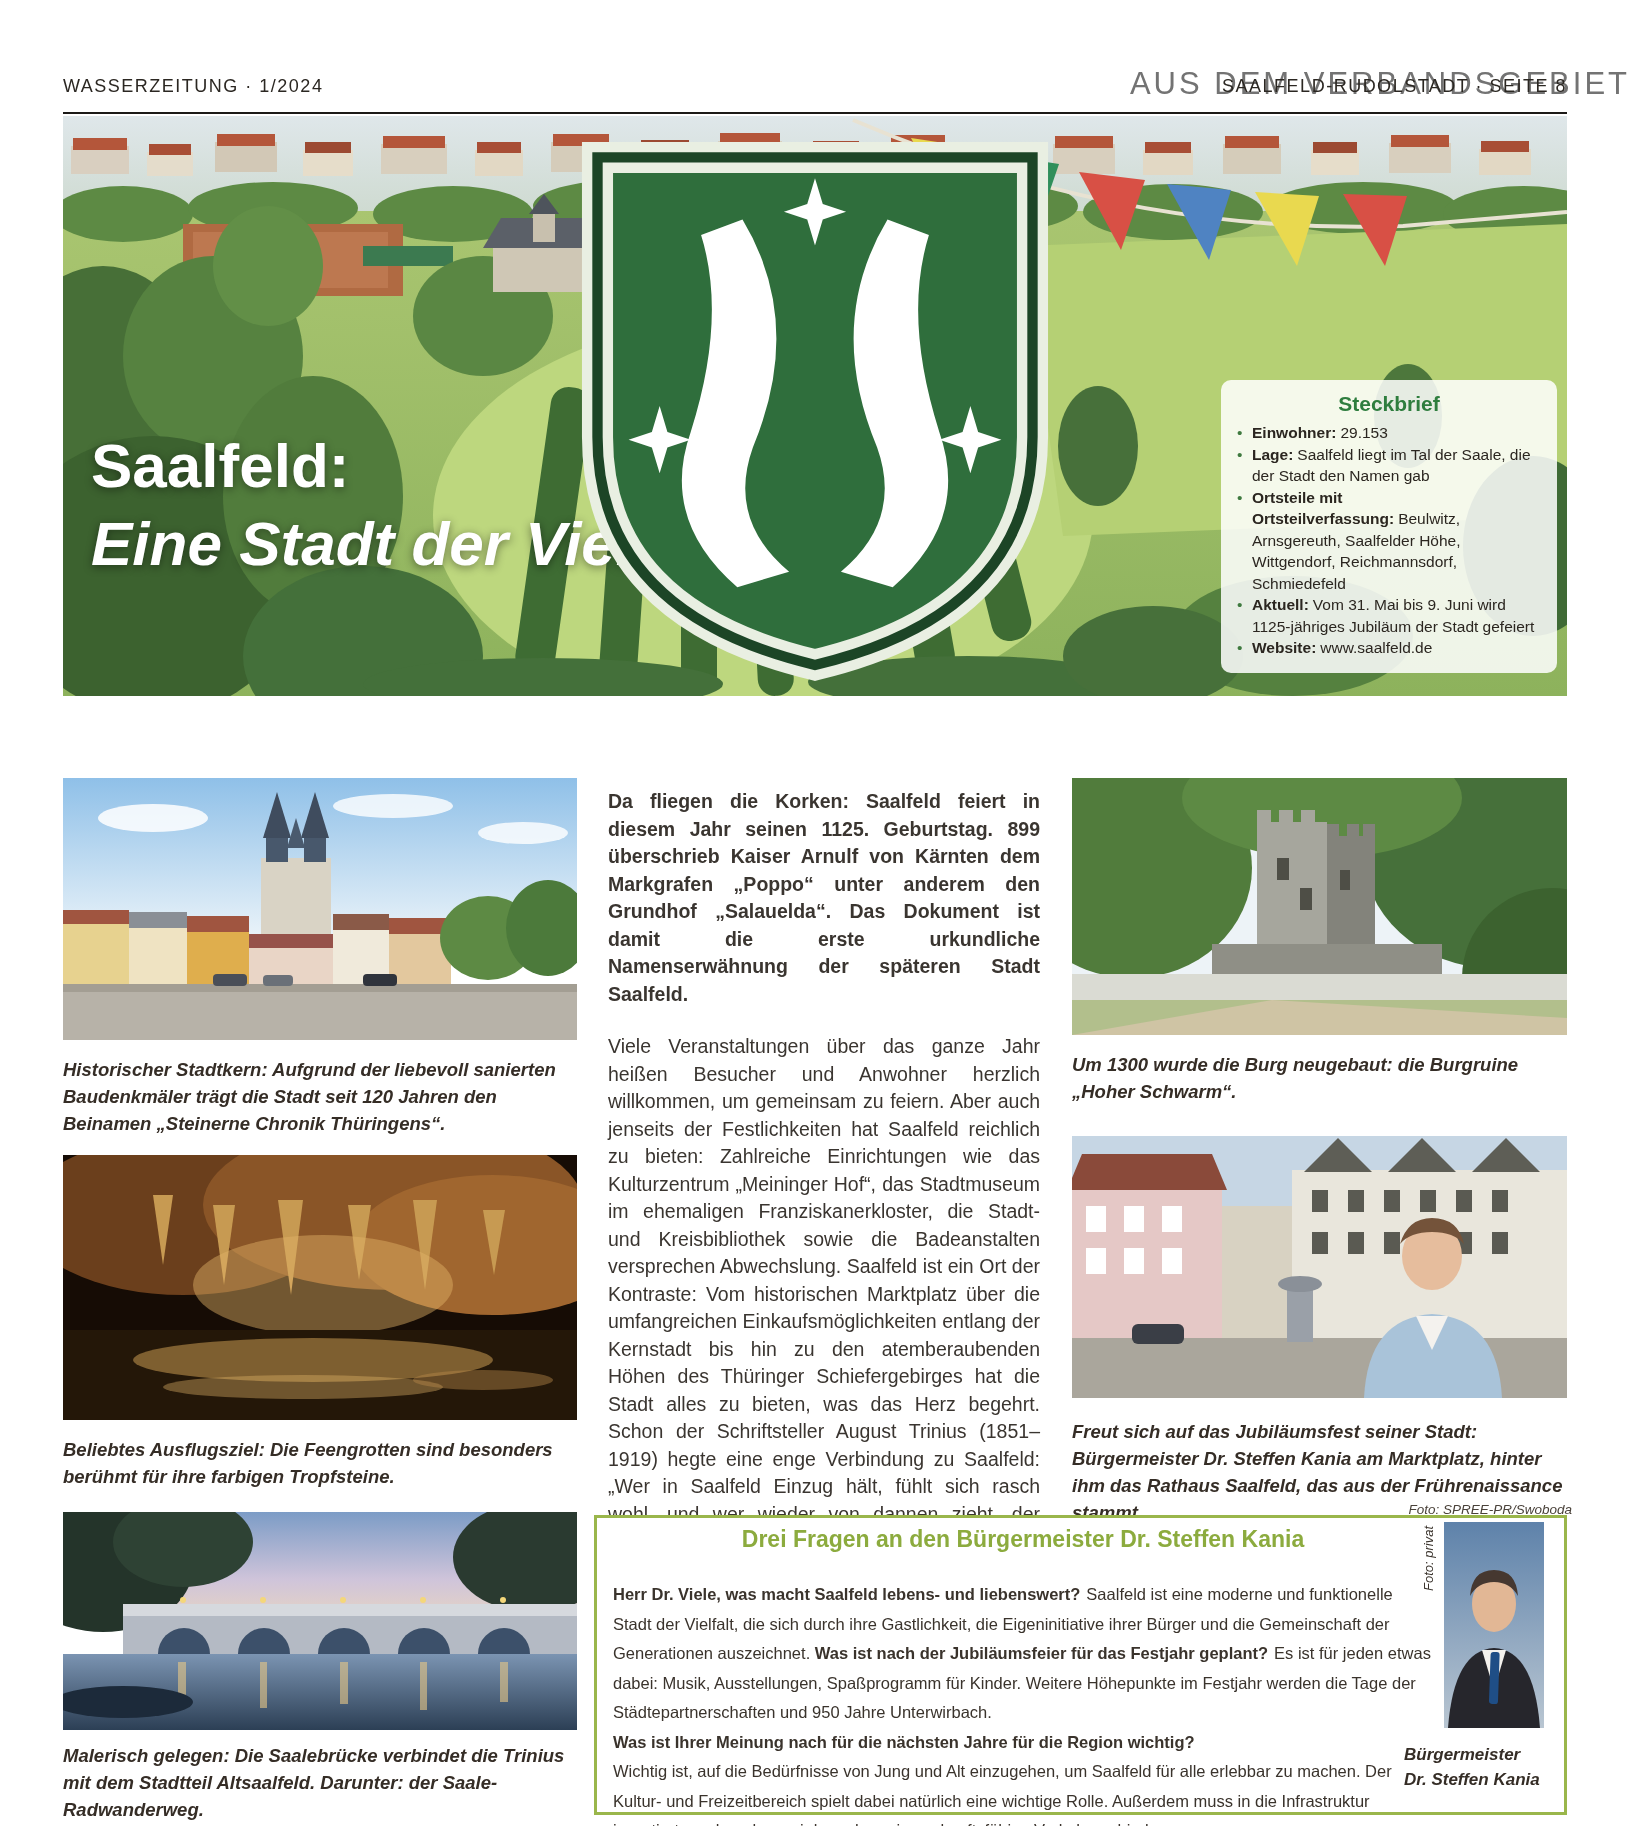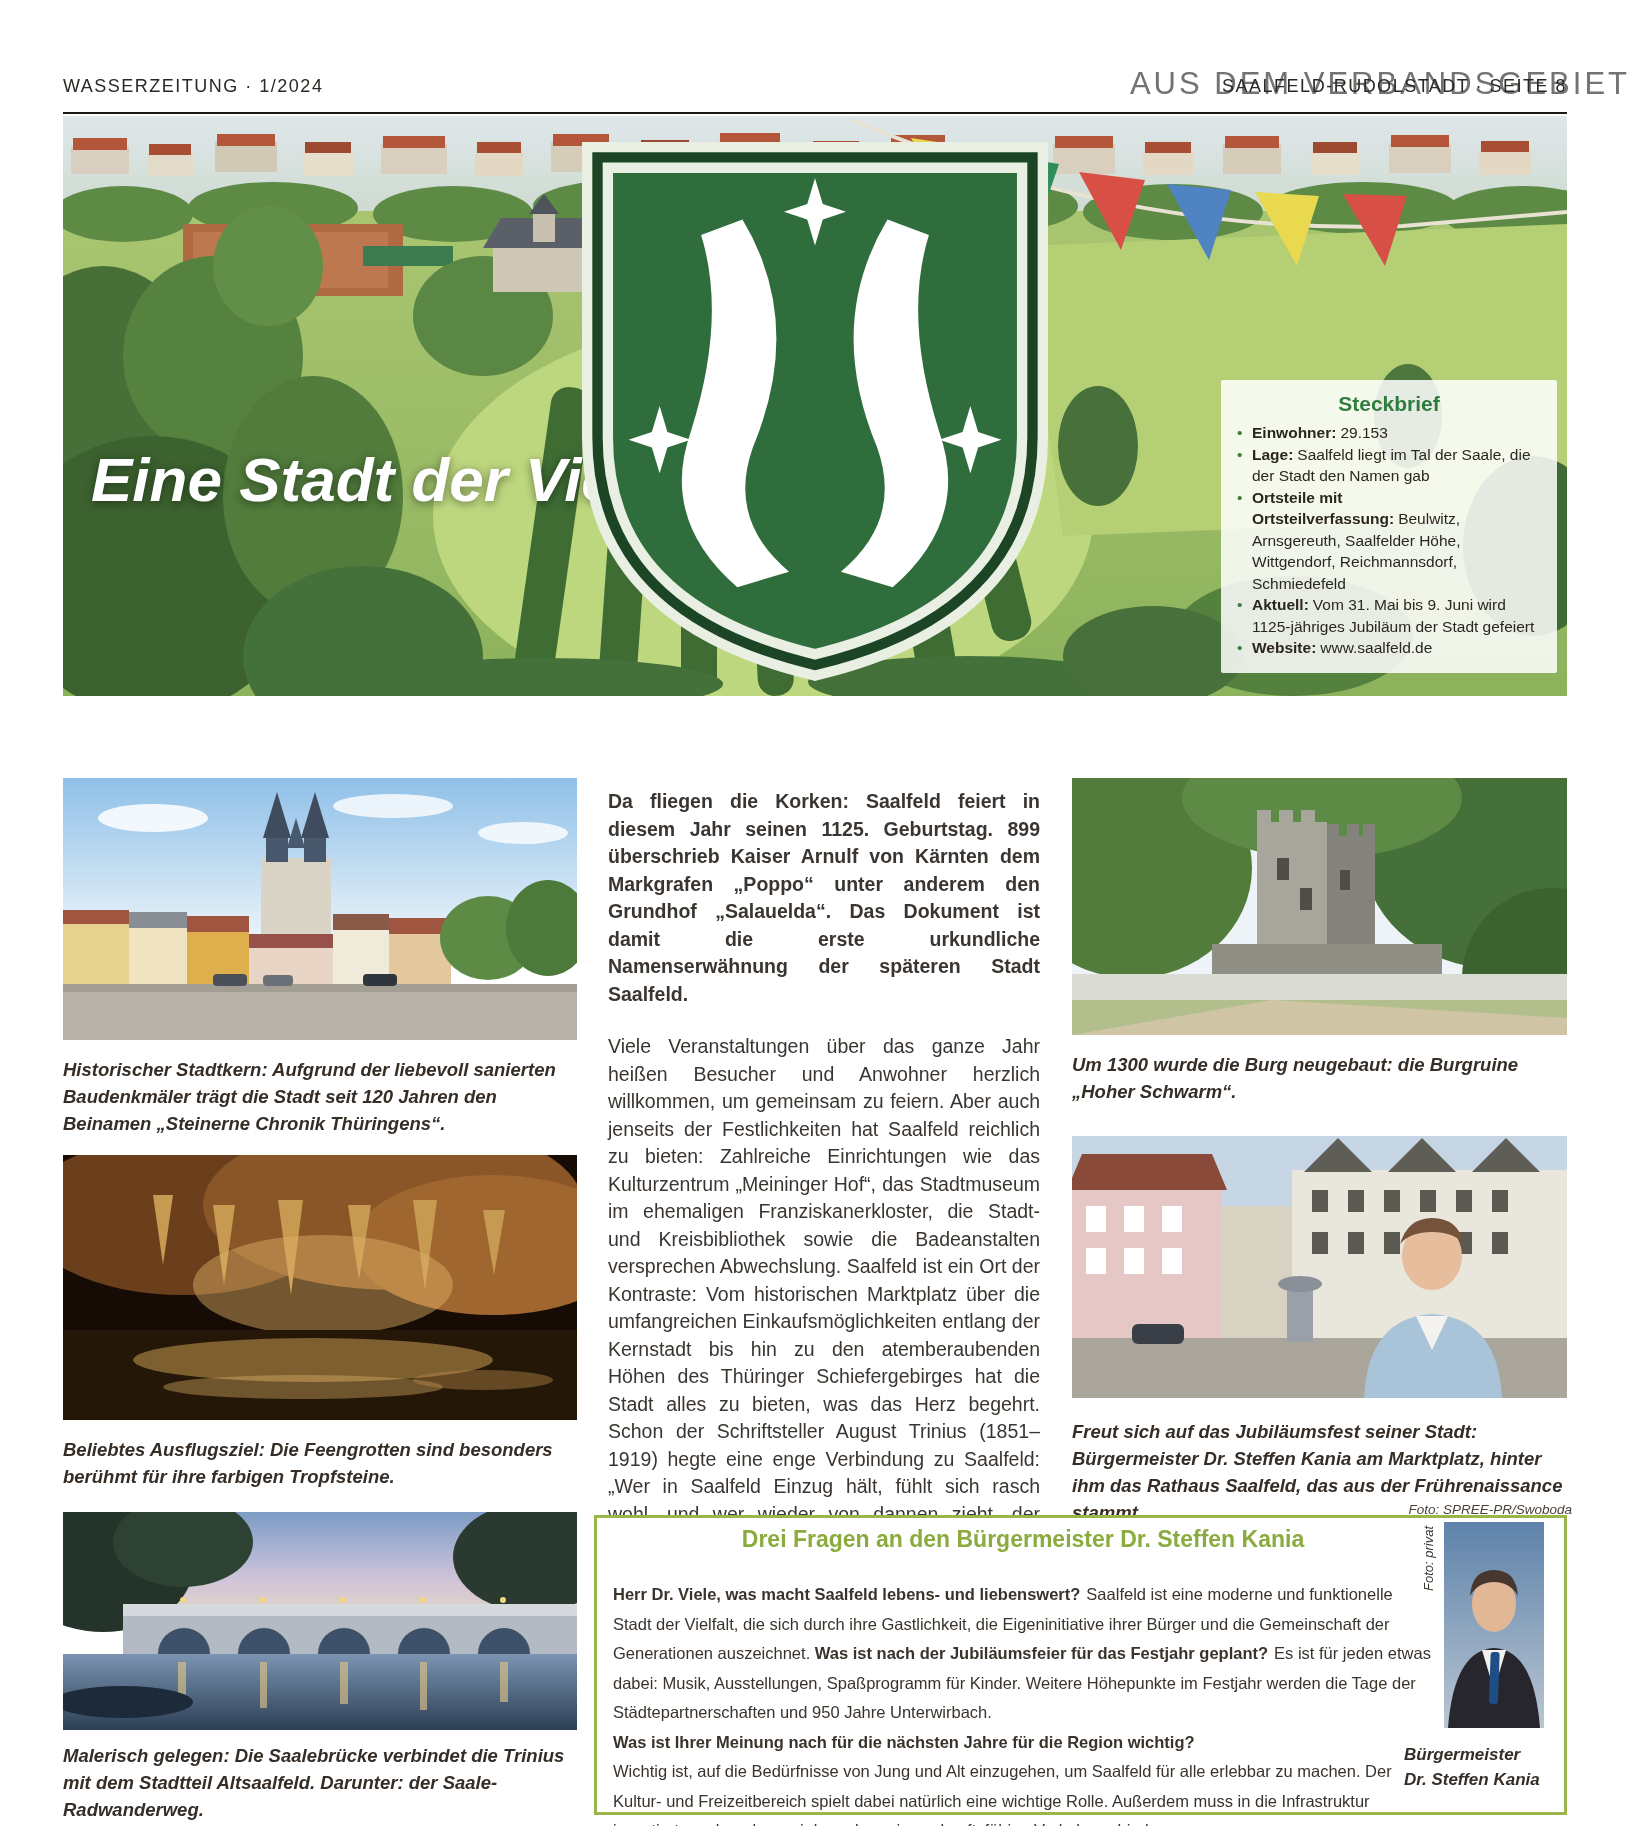--- a/index.html
+++ b/index.html
@@ -12,21 +12,21 @@
   .hdr-right{position:absolute;right:63px;top:76px;font-size:18px;letter-spacing:1.5px;color:#2b2722;}
   .hdr-rule{position:absolute;left:63px;top:112px;width:1504px;height:2px;background:#1c1a17;}
   
   .hero{position:absolute;left:63px;top:116px;width:1504px;height:580px;overflow:hidden;}
   .hero svg{position:absolute;inset:0;width:100%;height:100%;}
   .hero-title{position:absolute;left:28px;top:318px;color:#ffffff;line-height:1.04;
               text-shadow:0 2px 10px rgba(0,0,0,.45);}
   .hero-title .t1{font-size:62px;font-weight:bold;}
   .hero-title .t2{font-size:62px;font-weight:bold;font-style:italic;margin-top:14px;}
   .steckbrief{position:absolute;left:1158px;top:264px;width:336px;background:rgba(255,255,255,.86);
-              border-radius:2px;padding:12px 16px 14px 16px;box-sizing:border-box;}
+              border-radius:10px;padding:12px 16px 14px 16px;box-sizing:border-box;}
   .sb-title{text-align:center;font-weight:bold;font-size:21px;color:#2e7d3e;margin-bottom:6px;}
   .sb-item{position:relative;padding-left:15px;font-size:15.5px;line-height:21.5px;color:#2b2620;}
   .sb-item .bu{position:absolute;left:0;top:0;color:#3f7a3f;}
   .sb-label{font-weight:bold;margin-right:4px;}
   .coat{position:absolute;left:1388px;top:436px;width:96px;height:112px;}
   
   .hero-cap{position:absolute;left:63px;top:706px;width:1504px;font-size:18.5px;font-weight:bold;
             font-style:italic;color:#352d26;}
   .hero-cap .credit{font-weight:normal;font-size:13px;margin-left:8px;color:#4a423a;}
   
@@ -182,20 +182,21 @@
         <polygon points="848,22 914,32 890,102" fill="#e9d94f"></polygon>
         <polygon points="932,38 996,48 972,118" fill="#2f8f5b"></polygon>
         <polygon points="1016,56 1082,64 1058,134" fill="#d85045"></polygon>
         <polygon points="1104,68 1168,74 1146,144" fill="#4f83c2"></polygon>
         <polygon points="1192,76 1256,80 1234,150" fill="#e9d94f"></polygon>
         <polygon points="1280,78 1344,80 1322,150" fill="#d85045"></polygon>
       </g>
     </svg>
 
     <div class="hero-title">
+      <div class="t1">Saalfeld:</div>
       <div class="t2">Eine Stadt der Vielfalt</div>
     </div>
 
     <div class="steckbrief">
       <div class="sb-title">Steckbrief</div>
       <div class="sb-item">
         <span class="bu">•</span><span class="sb-label">Einwohner:</span><span>29.153</span>
       </div>
       <div class="sb-item">
         <span class="bu">•</span><span class="sb-label">Lage:</span><span>Saalfeld liegt im Tal der Saale, die der Stadt den Namen gab</span>

